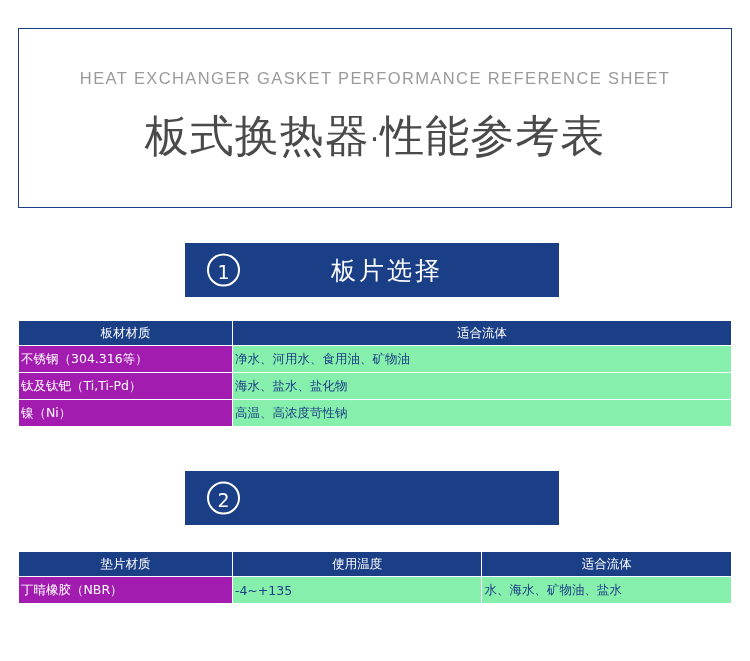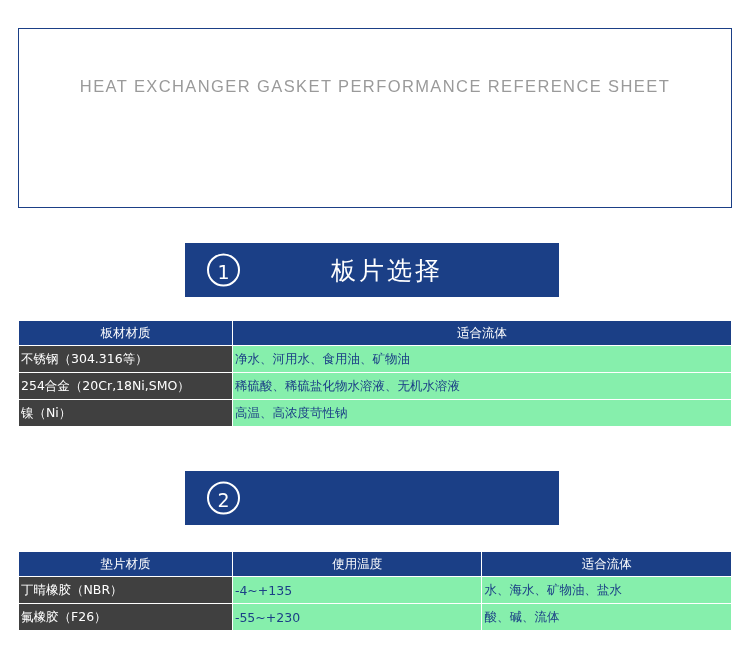--- a/index.html
+++ b/index.html
@@ -36,21 +36,20 @@
     position: absolute;
     left: 0;
     right: 0;
     top: 40px;
     text-align: center;
     font-size: 16.5px;
     letter-spacing: 1.4px;
     color: #9a9a9a;
     font-family: "Liberation Sans", sans-serif;
     white-space: nowrap;
-    margin-top: 8px;
   }
   .banner-cn {
     position: absolute;
     left: 0;
     right: 0;
     top: 78px;
     text-align: center;
     font-size: 44px;
     color: #4a4a4a;
     letter-spacing: 1px;
@@ -119,21 +118,21 @@
     font-size: 12.5px;
     padding: 0 2px;
   }
   table.ref-table th {
     background: #1b3f86;
     color: #ffffff;
     font-weight: normal;
     height: 24px;
   }
   table.ref-table td.label-cell {
-    background: #404040;
+    background: #a21caf;
     color: #ffffff;
   }
   table.ref-table td.value-cell {
     background: #86efac;
     color: #1b3f86;
   }
 
   
   #table1 { top: 320px; }
   #head1  { top: 243px; }
@@ -154,20 +153,23 @@
     pointer-events: none;
   }
 </style>
 </head>
 <body>
 
 <div class="page">
 
   <div class="banner">
     <div class="banner-en">HEAT EXCHANGER GASKET PERFORMANCE REFERENCE SHEET</div>
+    <div class="banner-cn">
+      <span>板式换热器</span><span class="dot">·</span><span>性能参考表</span>
+    </div>
   </div>
 
   <div class="section-head" id="head1">
     <div class="num-circle">1</div>
     <div class="sec-title">板片选择</div>
   </div>
 
   <table class="ref-table" id="table1">
     <colgroup>
       <col style="width:30%">
@@ -178,22 +180,22 @@
         <th>板材材质</th>
         <th>适合流体</th>
       </tr>
     </thead>
     <tbody>
       <tr>
         <td class="label-cell">不锈钢（304.316等）</td>
         <td class="value-cell">净水、河用水、食用油、矿物油</td>
       </tr>
       <tr>
-        <td class="label-cell">254合金（20Cr,18Ni,SMO）</td>
-        <td class="value-cell">稀硫酸、稀硫盐化物水溶液、无机水溶液</td>
+        <td class="label-cell">钛及钛钯（Ti,Ti-Pd）</td>
+        <td class="value-cell">海水、盐水、盐化物</td>
       </tr>
       <tr>
         <td class="label-cell">镍（Ni）</td>
         <td class="value-cell">高温、高浓度苛性钠</td>
       </tr>
     </tbody>
   </table>
 
   <div class="section-head" id="head2">
     <div class="num-circle">2</div>
@@ -211,22 +213,17 @@
         <th>使用温度</th>
         <th>适合流体</th>
       </tr>
     </thead>
     <tbody>
       <tr>
         <td class="label-cell">丁晴橡胶（NBR）</td>
         <td class="value-cell">-4~+135</td>
         <td class="value-cell">水、海水、矿物油、盐水</td>
       </tr>
-      <tr>
-        <td class="label-cell">氟橡胶（F26）</td>
-        <td class="value-cell">-55~+230</td>
-        <td class="value-cell">酸、碱、流体</td>
-      </tr>
     </tbody>
   </table>
 
 
 </div>
 
 </body></html>

